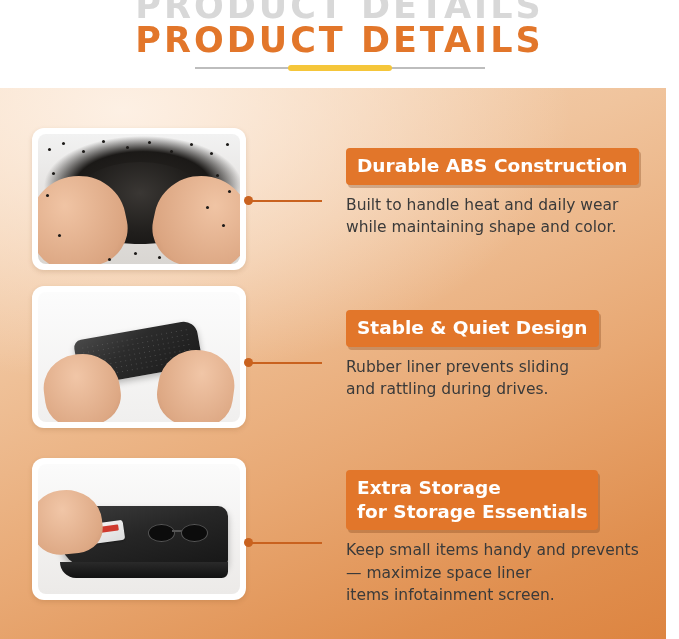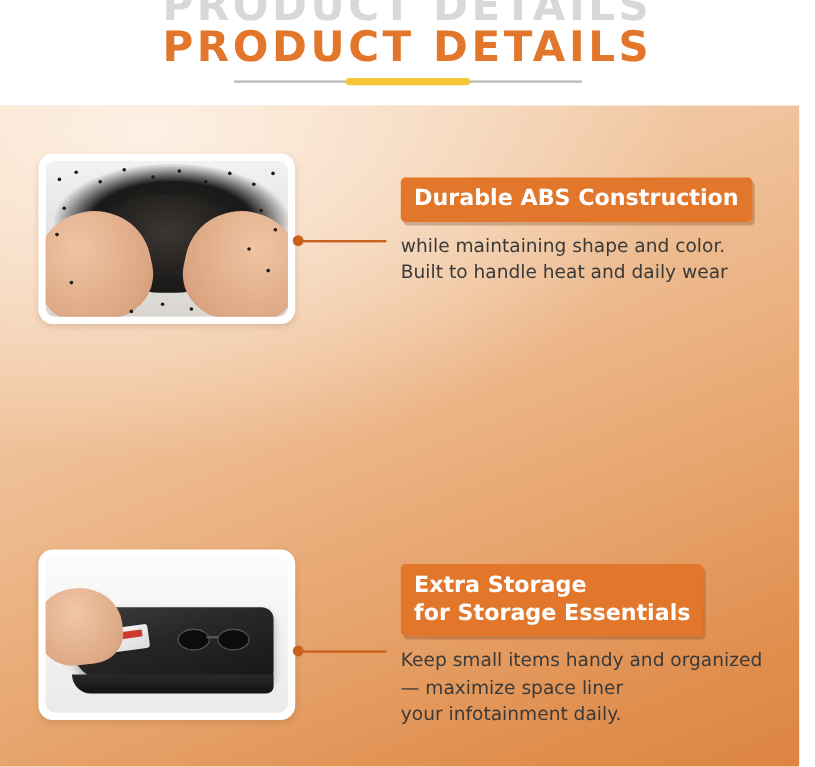--- a/index.html
+++ b/index.html
@@ -265,21 +265,21 @@
     position: absolute;
     width: 9px;
     height: 9px;
     border-radius: 50%;
     background: #c9621f;
   }
 
   
   .textblock {
     position: absolute;
-    left: 334px;
+    left: 346px;
     width: 330px;
   }
   #row-1 .textblock { top: 20px; }
   #row-2 .textblock { top: 24px; }
   #row-3 .textblock { top: 0px; margin-top: 12px; }
 
   .badge {
     display: inline-block;
     background: #e2762a;
     color: #ffffff;
@@ -348,26 +348,46 @@
           <div class="speck" style="left:96px;  top:118px;"></div>
           <div class="speck" style="left:120px; top:122px;"></div>
           <div class="speck" style="left:70px;  top:124px;"></div>
         </div>
       </div>
       <div class="connector" style="left:246px; top:72px; width:76px;"></div>
       <div class="conn-dot" style="left:244px; top:68px;"></div>
       <div class="textblock">
         <div class="badge">Durable ABS Construction</div>
         <div class="desc">
+          <div>Built to handle heat and daily wear</div>
           <div>while maintaining shape and color.</div>
-          <div>Built to handle heat and daily wear</div>
         </div>
       </div>
     </div>
 
+    <div class="row" id="row-2">
+      <div class="thumb">
+        <div class="thumb-inner img2">
+          <div class="tray2">
+            <div class="tray2-tex"></div>
+          </div>
+          <div class="hand2-l"></div>
+          <div class="hand2-r"></div>
+        </div>
+      </div>
+      <div class="connector" style="left:246px; top:76px; width:76px;"></div>
+      <div class="conn-dot" style="left:244px; top:72px;"></div>
+      <div class="textblock">
+        <div class="badge">Stable &amp; Quiet Design</div>
+        <div class="desc">
+          <div>Rubber liner prevents sliding</div>
+          <div>and rattling during drives.</div>
+        </div>
+      </div>
+    </div>
 
     <div class="row" id="row-3">
       <div class="thumb">
         <div class="thumb-inner img3">
           <div class="tray3">
             <div class="tray3-lip"></div>
             <div class="card3">
               <div class="card3-stripe"></div>
             </div>
             <div class="glasses">
@@ -380,21 +400,21 @@
         </div>
       </div>
       <div class="connector" style="left:246px; top:84px; width:76px;"></div>
       <div class="conn-dot" style="left:244px; top:80px;"></div>
       <div class="textblock">
         <div class="badge two-line">
           <span class="badge-l2">Extra Storage</span>
           <span class="badge-l2">for Storage Essentials</span>
         </div>
         <div class="desc">
-          <div>Keep small items handy and organized</div>
+          <div>Keep small items handy and prevents</div>
           <div>— maximize space liner</div>
-          <div>your infotainment daily.</div>
+          <div>items infotainment screen.</div>
         </div>
       </div>
     </div>
 
   </div>
 </div>
 
 </body></html>

